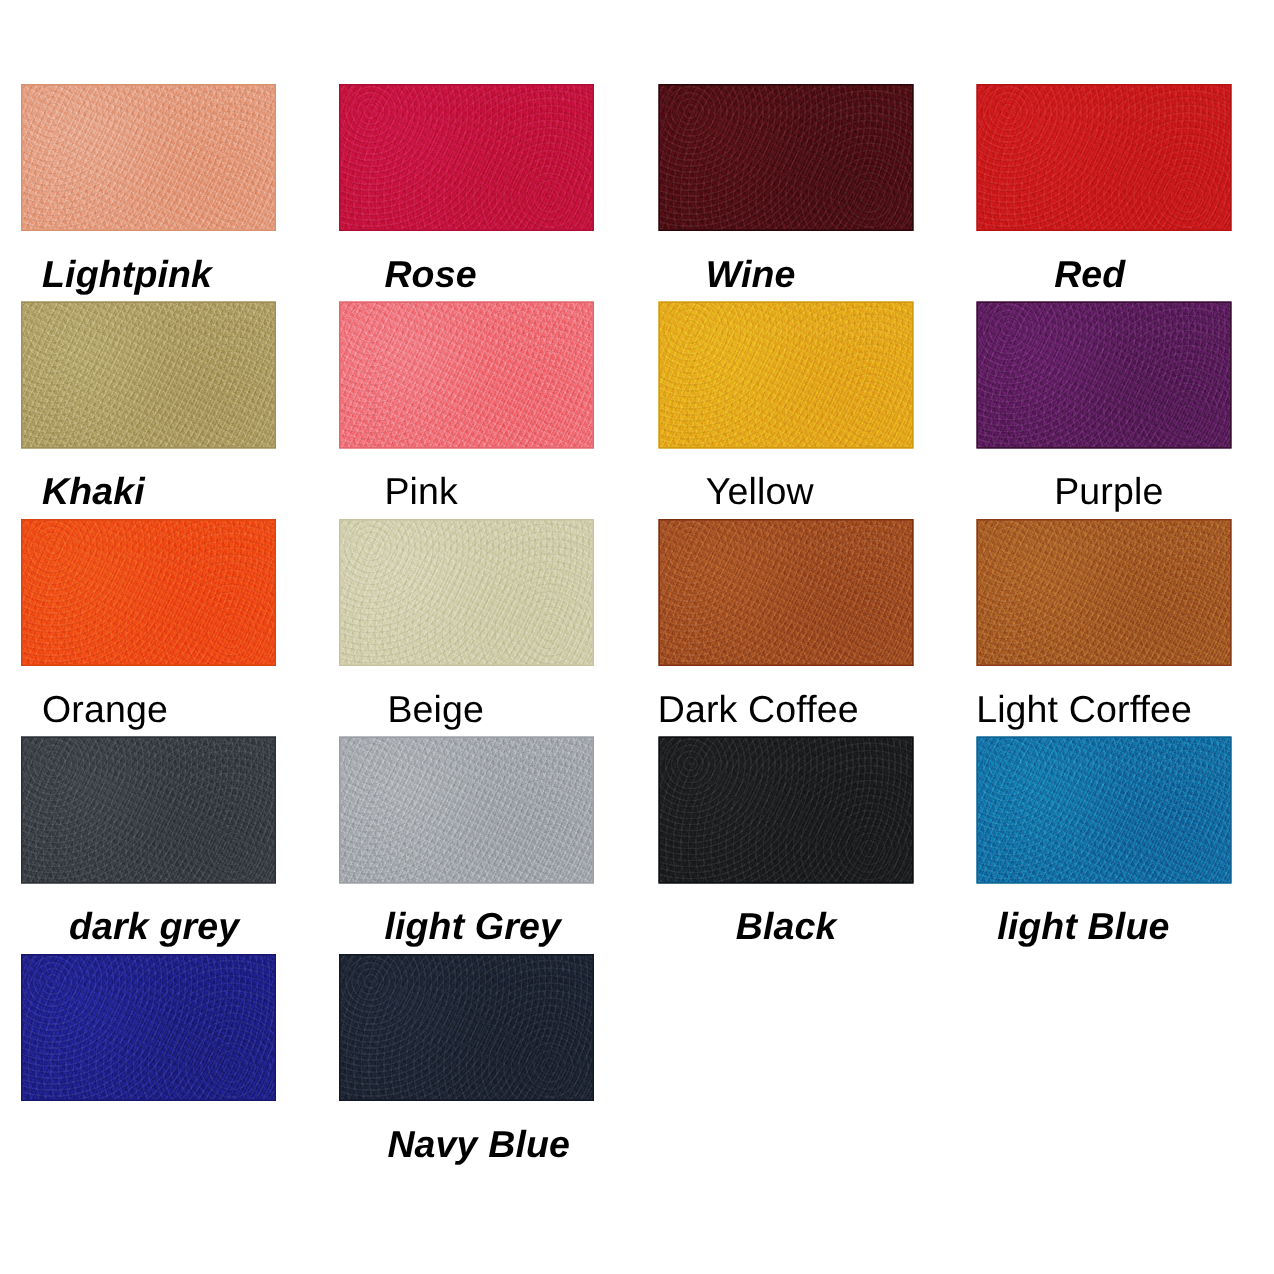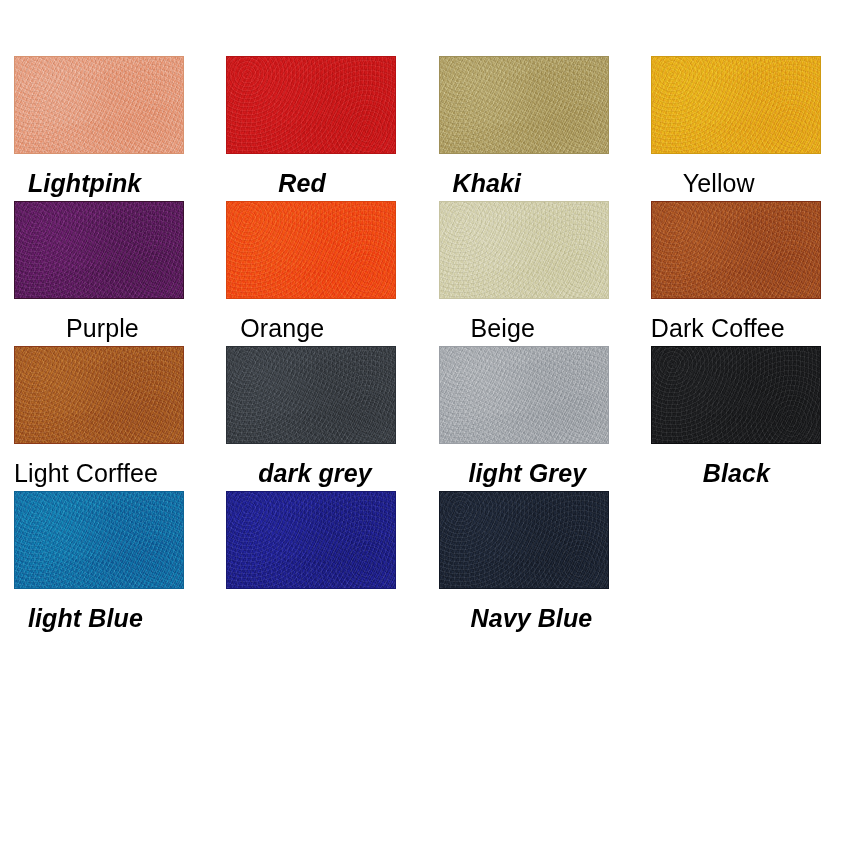--- a/index.html
+++ b/index.html
@@ -106,33 +106,54 @@
 
 <div id="chart">
   <div class="swatch-grid">
       <div class="swatch-cell" data-col="0">
         <div class="swatch-chip" style="background: rgb(232, 161, 132); border: 1px solid rgb(216, 146, 111);">
           <div class="tex"></div>
           <div class="tex2"></div>
         </div>
         <div class="swatch-label italic">Lightpink</div>
       </div>
+      <div class="swatch-cell" data-col="1">
+        <div class="swatch-chip" style="background: rgb(200, 16, 62); border: 1px solid rgb(176, 12, 54);">
+          <div class="tex"></div>
+          <div class="tex2"></div>
+        </div>
+        <div class="swatch-label italic">Rose</div>
+      </div>
+      <div class="swatch-cell" data-col="2">
+        <div class="swatch-chip" style="background: rgb(79, 13, 19); border: 1px solid rgb(43, 7, 11);">
+          <div class="tex"></div>
+          <div class="tex2"></div>
+        </div>
+        <div class="swatch-label italic">Wine</div>
+      </div>
       <div class="swatch-cell" data-col="3">
         <div class="swatch-chip" style="background: rgb(205, 23, 25); border: 1px solid rgb(181, 18, 20);">
           <div class="tex"></div>
           <div class="tex2"></div>
         </div>
         <div class="swatch-label italic">Red</div>
       </div>
       <div class="swatch-cell" data-col="0">
         <div class="swatch-chip" style="background: rgb(179, 163, 104); border: 1px solid rgb(158, 143, 88);">
           <div class="tex"></div>
           <div class="tex2"></div>
         </div>
         <div class="swatch-label italic">Khaki</div>
+      </div>
+      <div class="swatch-cell" data-col="1">
+        <div class="swatch-chip" style="background: rgb(244, 118, 127); border: 1px solid rgb(224, 102, 111);">
+          <div class="tex"></div>
+          <div class="tex2"></div>
+        </div>
+        <div class="swatch-label upright">Pink</div>
       </div>
       <div class="swatch-cell" data-col="2">
         <div class="swatch-chip" style="background: rgb(232, 173, 25); border: 1px solid rgb(207, 154, 18);">
           <div class="tex"></div>
           <div class="tex2"></div>
         </div>
         <div class="swatch-label upright">Yellow</div>
       </div>
       <div class="swatch-cell" data-col="3">
         <div class="swatch-chip" style="background: rgb(92, 27, 94); border: 1px solid rgb(58, 16, 48);">

